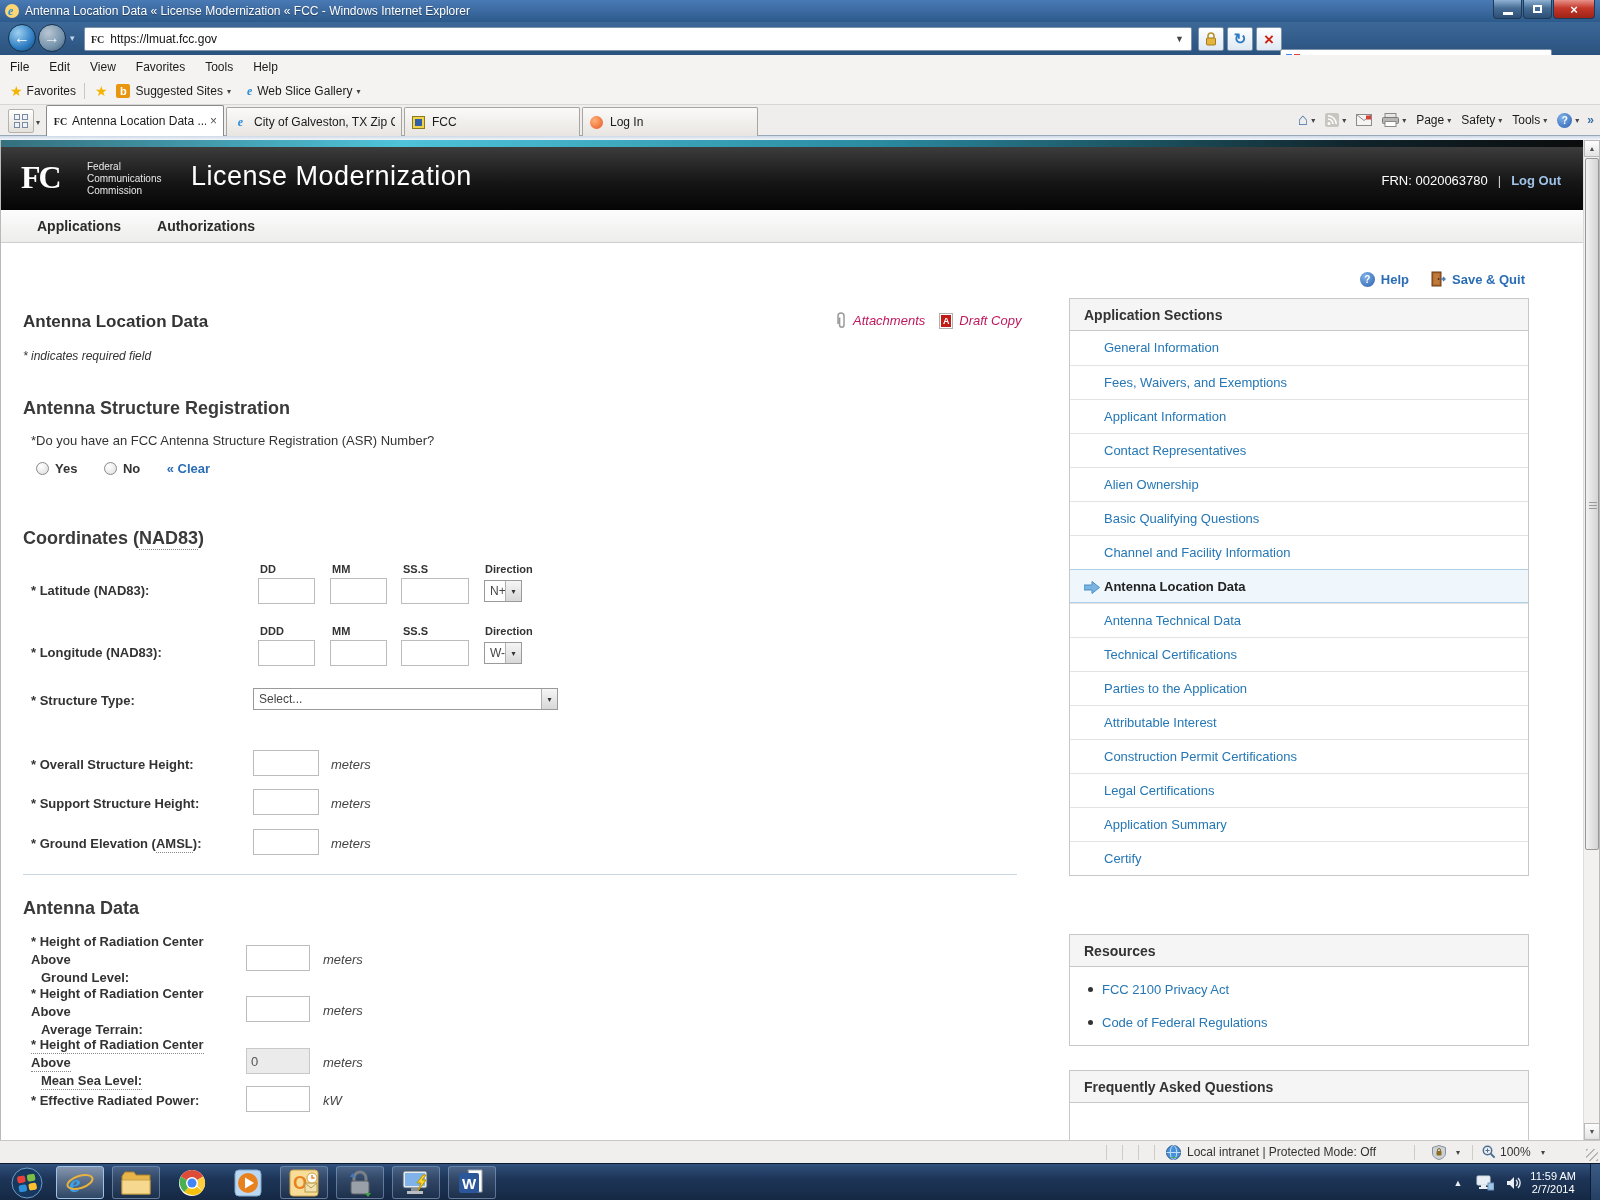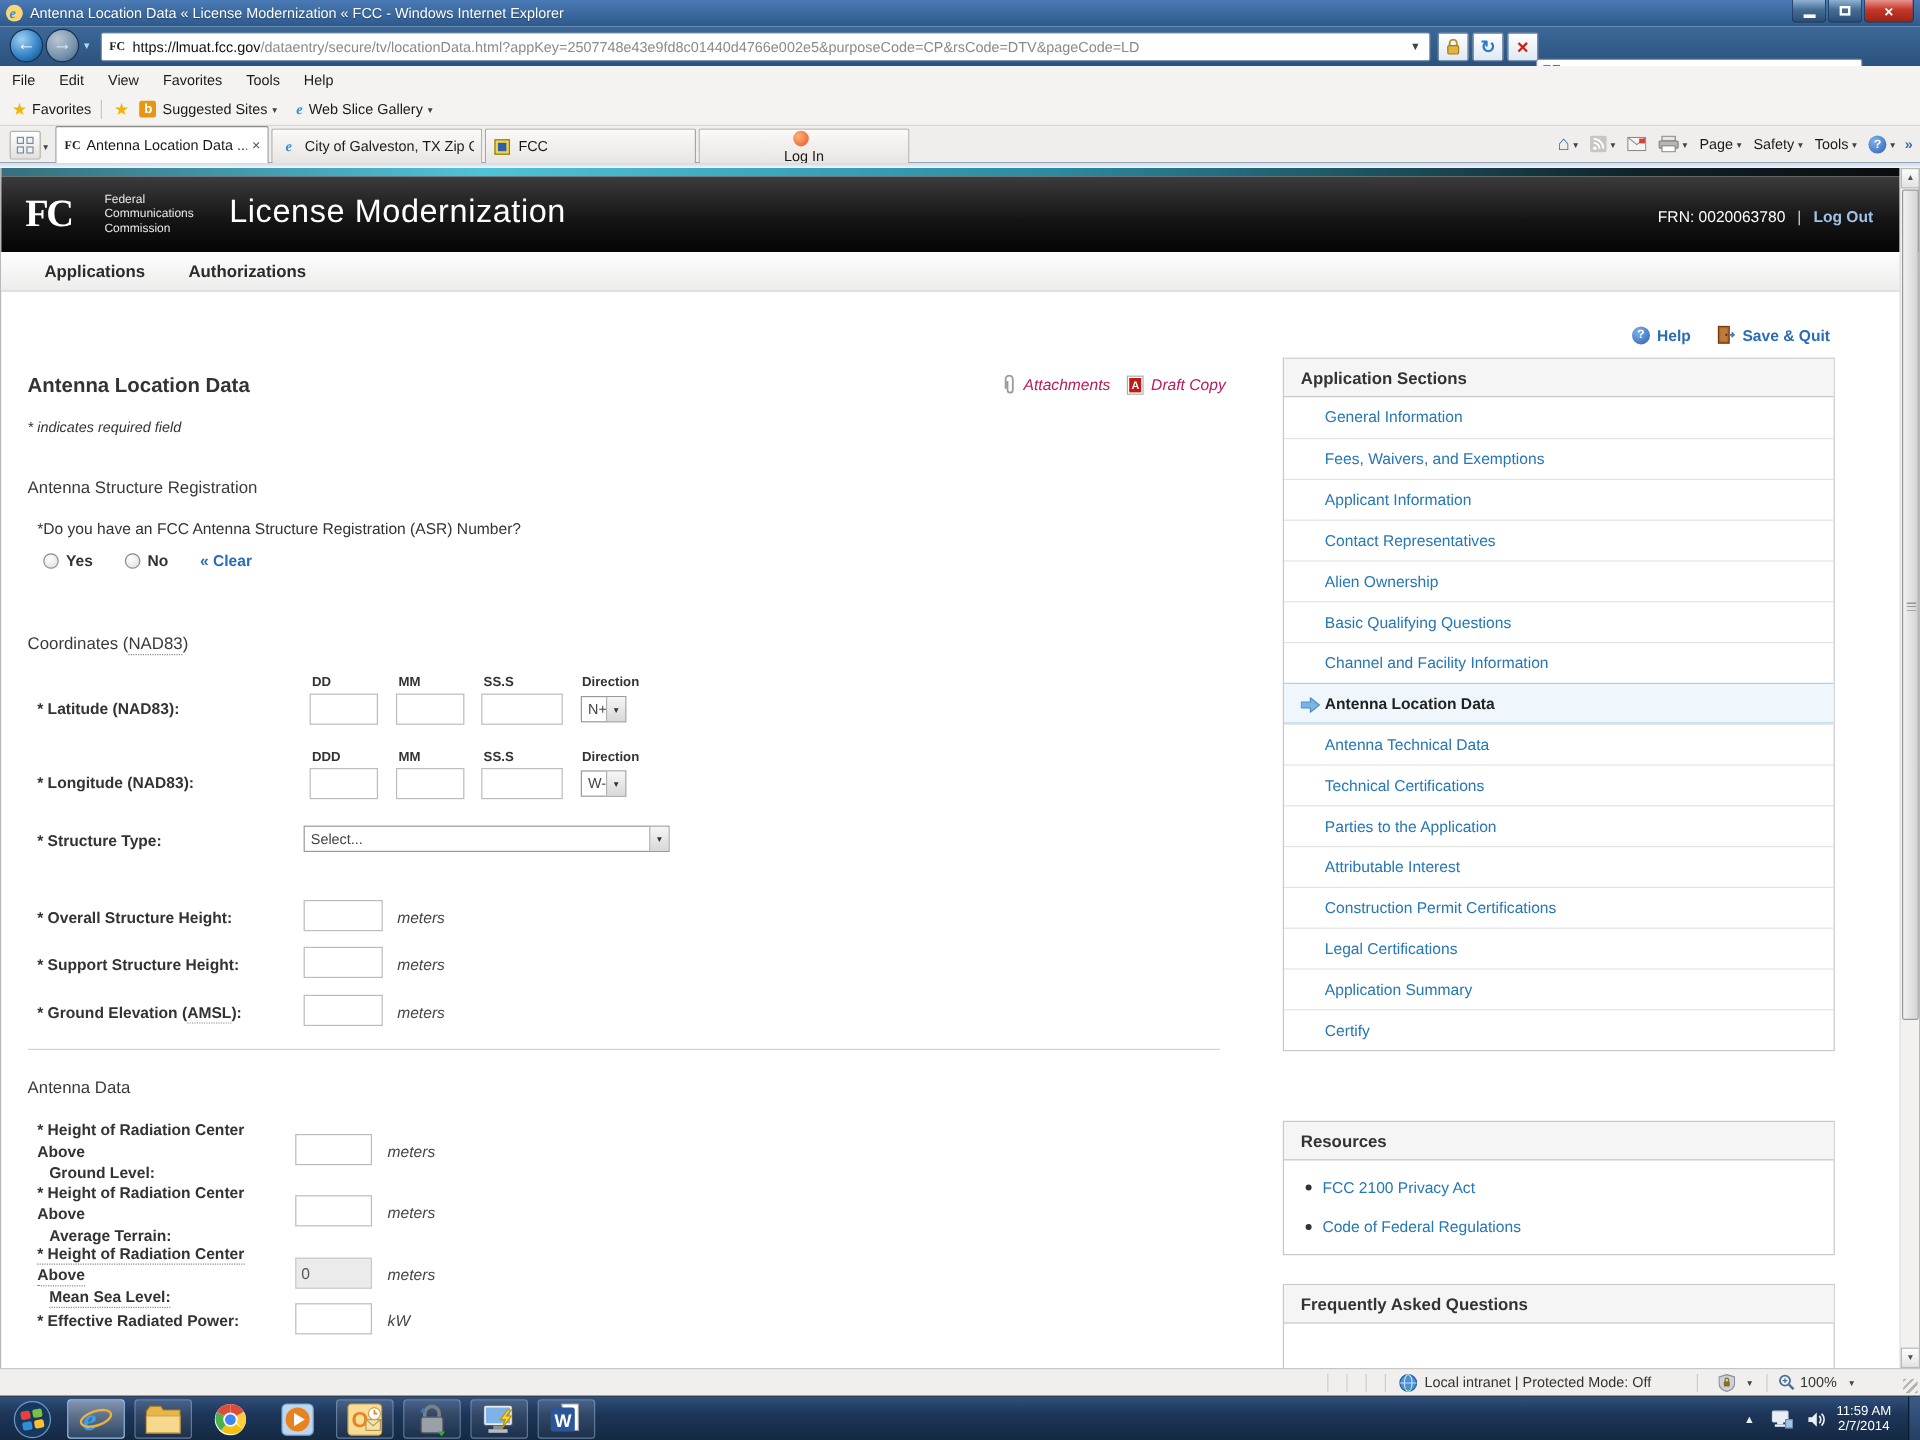--- a/index.html
+++ b/index.html
@@ -104,21 +104,21 @@
   .hlink { color:#2a6db5; font-weight:bold; margin:0 0 0 6px; }
   .door-ico { margin-left:22px; }
   .sec-title { position:absolute; left:22px; top:172px; font-size:17px; font-weight:bold; color:#333; }
   .attach-row { position:absolute; left:833px; top:172px; display:flex; align-items:center; font-size:13px; }
   .alink { color:#be185d; margin:0 14px 0 6px;font-style:italic; }
   .pdf-ico { width:14px; height:16px; background:#fff; border:1px solid #b0b0b0; position:relative; flex:none; }
   .pdf-ico:after { content:"A"; position:absolute; left:1px; top:1px; width:10px; height:12px; background:#c11b17;
     color:#fff; font-size:9px; font-weight:bold; text-align:center; line-height:12px; }
   .req-note { position:absolute; left:22px; top:209px; font-size:12px; font-style:italic; color:#333;text-align:right; }
 
-  .h-section { position:absolute; font-size:14px; font-weight:normal; color:#3a3a3a; }
+  .h-section { position:absolute; font-size:18px; font-weight:bold; color:#3a3a3a; }
   .q-text { position:absolute; font-size:13px; color:#333; }
   .radio { display:inline-block; width:13px; height:13px; border-radius:50%;
     border:1px solid #8a8a8a; background:radial-gradient(circle at 35% 30%,#fff,#dcdcdc); vertical-align:-2px; }
   .rlabel { font-size:13px; font-weight:bold; color:#333; margin:0 22px 0 6px; }
   .clear-link { font-size:13px; font-weight:bold; color:#2a6db5; }
   .dotted { border-bottom:1px dotted #8a8a8a; padding-bottom:1px; }
   .colhead { position:absolute; font-size:11px; font-weight:bold; color:#333; }
   .flabel { position:absolute; font-size:13px; font-weight:bold; color:#333; }
   .tin { position:absolute; height:26px; border:1px solid #bcbcbc; background:#fff; font-size:13px; padding:0 4px;
     font-family:"Liberation Sans",sans-serif; color:#333; }
@@ -217,21 +217,20 @@
   <div class="navcirc back">
       <span>←</span>
     </div>
   <div class="navcirc fwd">
       <span>→</span>
     </div>
   <span class="hist-caret">▾</span>
   <div class="urlbox">
     <span class="fc-favicon">FC</span>
     <span class="url-domain">https://lmuat.fcc.gov</span>
-    <span class="url-path">/dataentry/secure/tv/locationData.html?appKey=2507748e43e9fd8c01440d4766e002e5&amp;purposeCode=CP&amp;rsCode=DTV&amp;pageCode=LD</span>
     <span class="url-caret">▼</span>
   </div>
   <div class="addr-btn" style="left:1198px;">
     <svg width="12" height="14" viewBox="0 0 12 14">
         <path d="M3 6 v-2 a3 3 0 0 1 6 0 v2" fill="none" stroke="#b8912a" stroke-width="1.6"></path>
         <rect x="1.5" y="6" width="9" height="7" rx="1" fill="#e6b33c" stroke="#a07c1d"></rect>
       </svg>
   </div>
   <div class="addr-btn" style="left:1227px;">
       <span class="refresh-glyph">↻</span>
@@ -280,21 +279,21 @@
     <div class="tab" style="left:226px;">
       <span class="favspot ie-e">e</span>
       <span class="tab-label">City of Galveston, TX Zip C...</span>
     </div>
     <div class="tab" style="left:404px;">
       <span class="favspot">
           <span class="fcc-cube"></span>
         </span>
       <span class="tab-label">FCC</span>
     </div>
-    <div class="tab" style="left:582px;flex-direction:column;">
+    <div class="tab" style="left:582px;">
       <span class="favspot">
           <span class="login-dot"></span>
         </span>
       <span class="tab-label">Log In</span>
     </div>
     <div class="cmdbar">
       <span class="cmd">
           <span class="home-glyph">⌂</span>
           <span class="c-caret">▾</span>
         </span>

